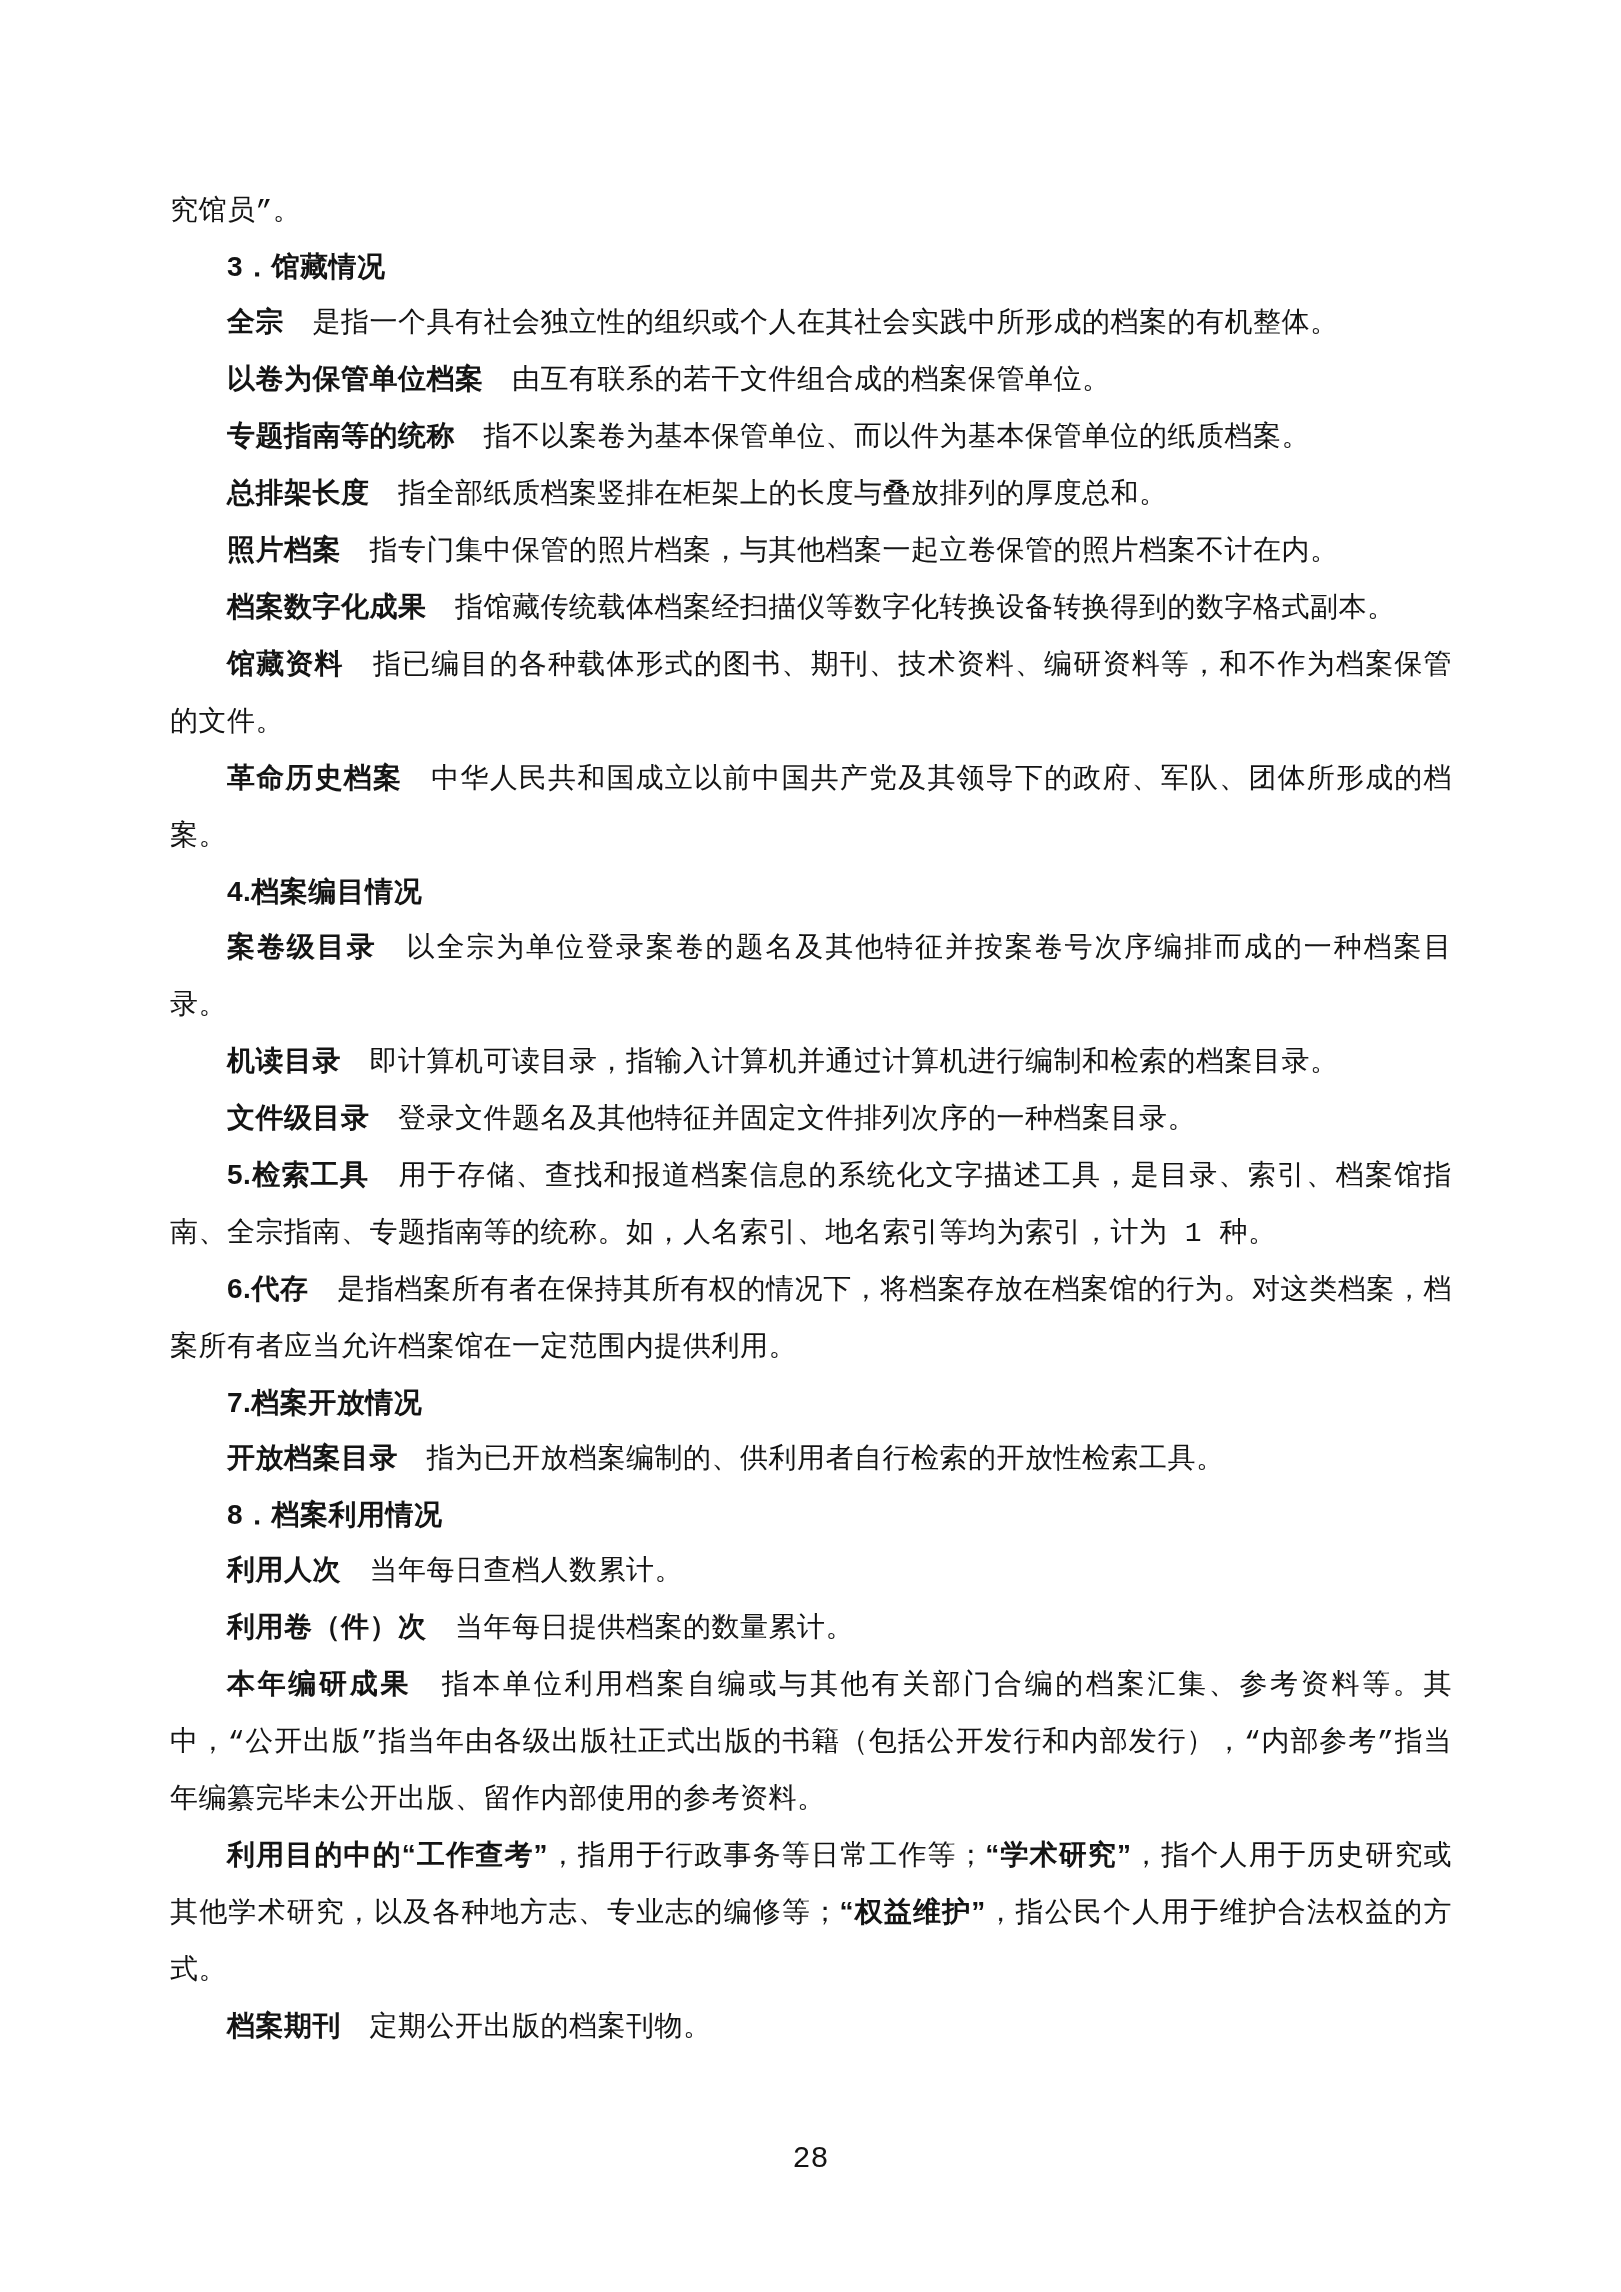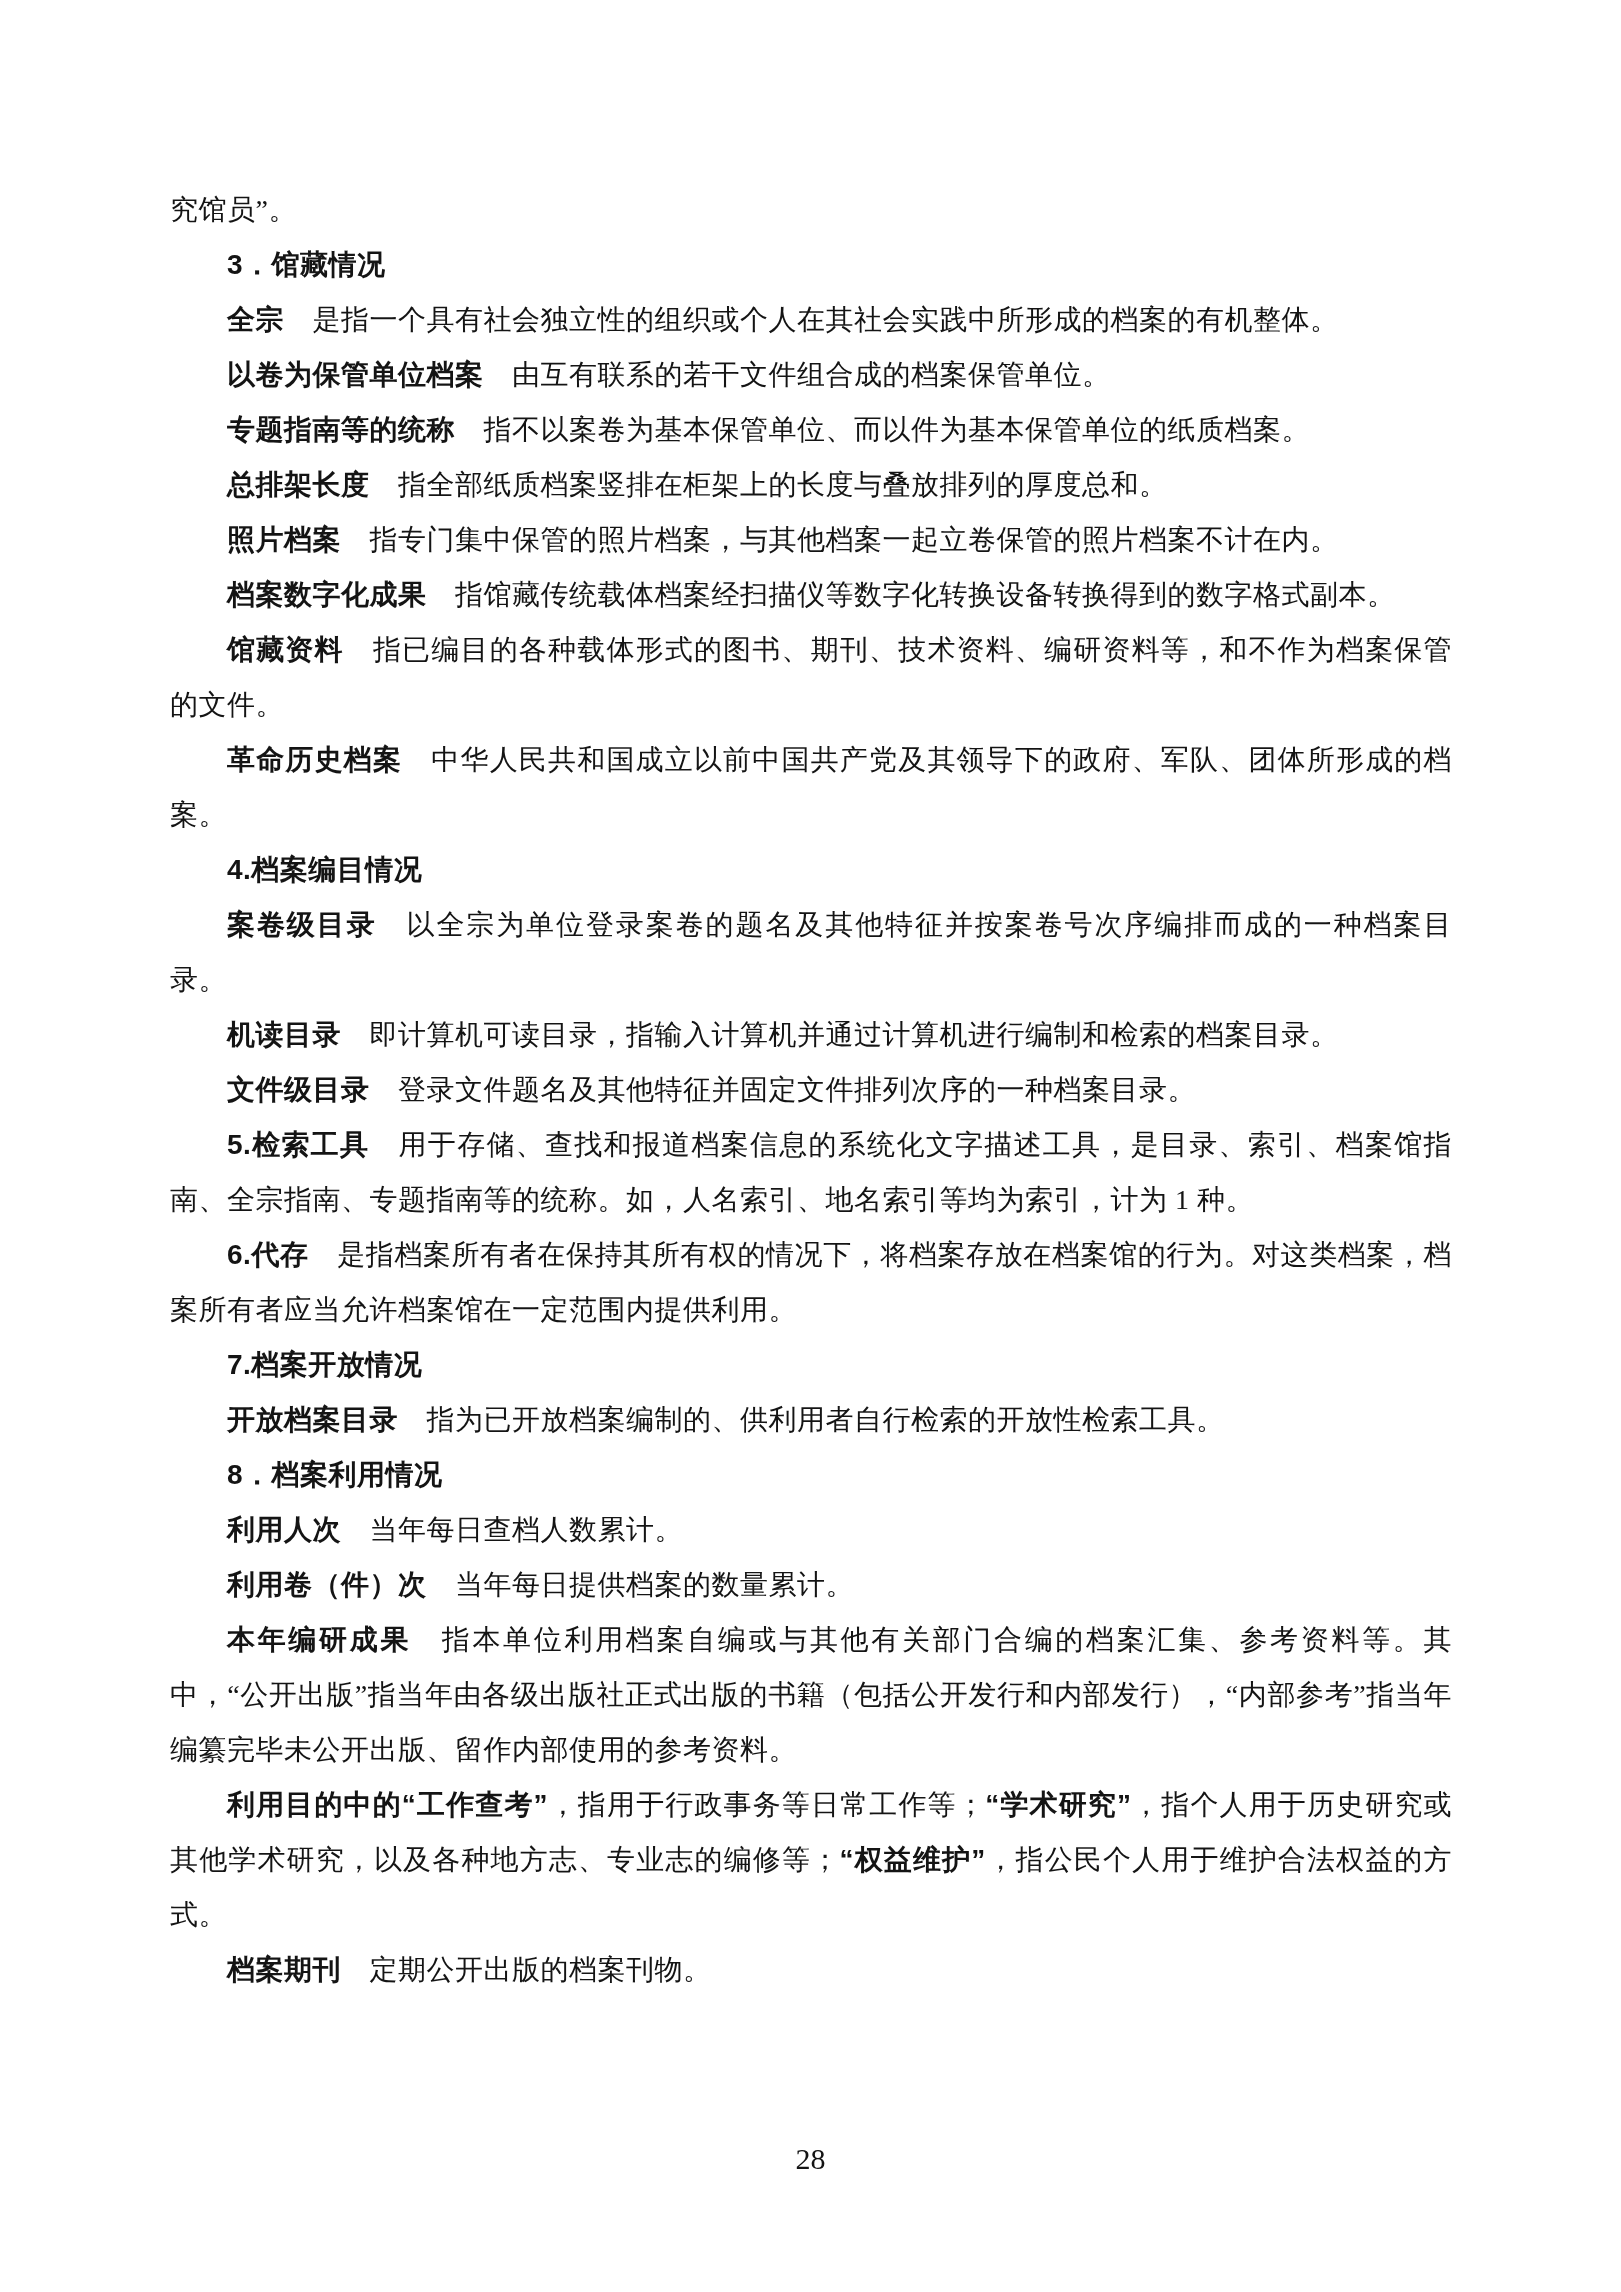--- a/index.html
+++ b/index.html
@@ -32,36 +32,36 @@
     color: #141414;
   }
   .para.body,
   .para.heading {
     text-indent: 57px;
   }
   .para.continuation {
     text-indent: 0;
   }
   .reg-seg {
-    font-family: Liberation Serif, serif;
+    font-family: Liberation Mono, monospace;
     font-weight: normal;
   }
   .bold-seg {
     font-family: Liberation Sans, sans-serif;
     font-weight: bold;
   }
   .footer {
     position: absolute;
     left: 0;
     right: 0;
     top: 2142px;
     text-align: center;
   }
   .page-number {
-    font-family: Liberation Serif, serif;
+    font-family: Liberation Mono, monospace;
     font-size: 30px;
     color: #141414;
   }
 </style>
 </head>
 <body>
 
 <main class="page">
   <section class="content">
 

